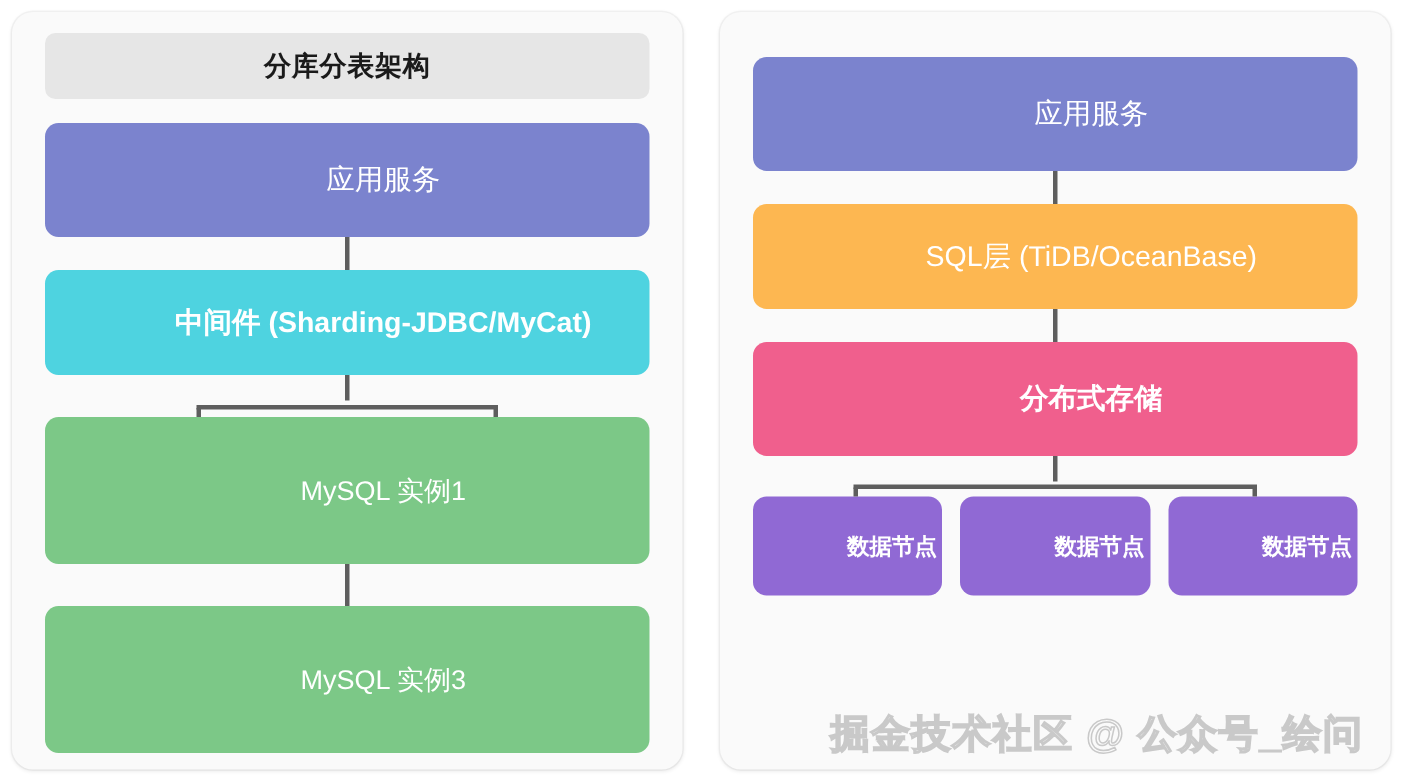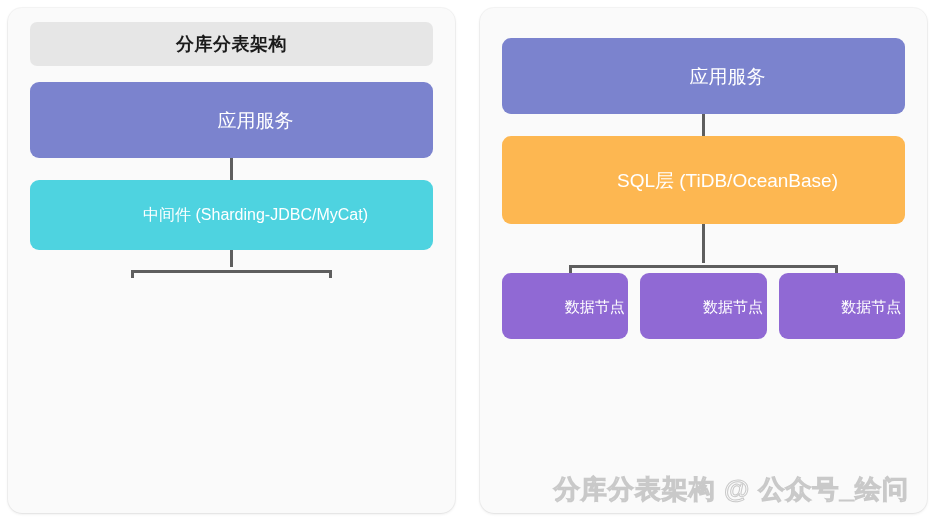--- a/index.html
+++ b/index.html
@@ -85,21 +85,21 @@
     background: #7B83CE;
     height: 76px;
     margin-top: 16px;
   }
   .node-app .node-label { font-size: 19px; }
 
   .node-mid {
     background: #4ED3E0;
     height: 70px;
   }
-  .node-mid .node-label { font-size: 16px; }
+  .node-mid .node-label { font-size: 19px; font-weight: bold; }
 
   
   .branch {
     position: relative;
     flex: 0 0 auto;
     height: 24px;
   }
   .branch .stem {
     position: absolute;
     left: 50%;
@@ -136,42 +136,42 @@
   }
   .node-mysql {
     background: #7CC887;
     height: 98px;
   }
   .node-mysql .node-label { font-size: 18px; }
 
   
   .node-sql {
     background: #FDB751;
-    height: 88px;
+    height: 70px;
   }
   .node-sql .node-label { font-size: 19px; }
 
   .node-store {
     background: #F05F8D;
     height: 76px;
   }
   .node-store .node-label { font-size: 19px; font-weight: bold; }
 
   .grid3 {
     display: flex;
     flex-direction: row;
     gap: 12px;
     flex: 0 0 auto;
   }
   .node-datanode {
     background: #9069D4;
     height: 66px;
     flex: 1 1 0;
   }
-  .node-datanode .node-label { font-size: 15px; font-weight: normal; margin-left: 11px; }
+  .node-datanode .node-label { font-size: 15px; font-weight: bold; margin-left: 11px; }
 
   .spacer { flex: 1 1 auto; }
 
   .watermark {
     position: absolute;
     right: 18px;
     bottom: 8px;
     font-size: 26px;
     font-weight: bold;
     color: rgba(255,255,255,0.0);
@@ -204,40 +204,52 @@
     </div>
 
     <div class="branch" style="height:28px;">
       <div class="stem"></div>
       <div class="bar" style="left:25%; right:25%;"></div>
       <div class="drop" style="left:25%;"></div>
       <div class="drop" style="right:25%;"></div>
     </div>
 
     <div class="grid2">
+      <div class="col">
+        <div class="node node-mysql">
+          <span class="node-label">MySQL 实例1</span>
+        </div>
+        <div class="vconn" style="height:28px;"></div>
+        <div class="node node-mysql">
+          <span class="node-label">MySQL 实例3</span>
+        </div>
+      </div>
     </div>
 
     <div class="spacer"></div>
   </div>
 
   <div class="panel">
 
 
     <div class="node node-app">
       <span class="node-label">应用服务</span>
     </div>
 
     <div class="vconn" style="height:22px;"></div>
 
     <div class="node node-sql">
       <span class="node-label">SQL层 (TiDB/OceanBase)</span>
     </div>
 
     <div class="vconn" style="height:22px;"></div>
 
+    <div class="node node-store">
+      <span class="node-label">分布式存储</span>
+    </div>
 
     <div class="branch" style="height:27px;">
       <div class="stem"></div>
       <div class="bar" style="left:16.6%; right:16.6%;"></div>
       <div class="drop" style="left:16.6%;"></div>
       <div class="drop" style="right:16.6%;"></div>
     </div>
 
     <div class="grid3">
       <div class="node node-datanode">
@@ -246,16 +258,16 @@
       <div class="node node-datanode">
         <span class="node-label">数据节点</span>
       </div>
       <div class="node node-datanode">
         <span class="node-label">数据节点</span>
       </div>
     </div>
 
     <div class="spacer"></div>
 
-    <div class="watermark">分库分表架构 @ 公众号_绘问</div>
+    <div class="watermark">掘金技术社区 @ 公众号_绘问</div>
   </div>
 
 </div>
 
 </body></html>

